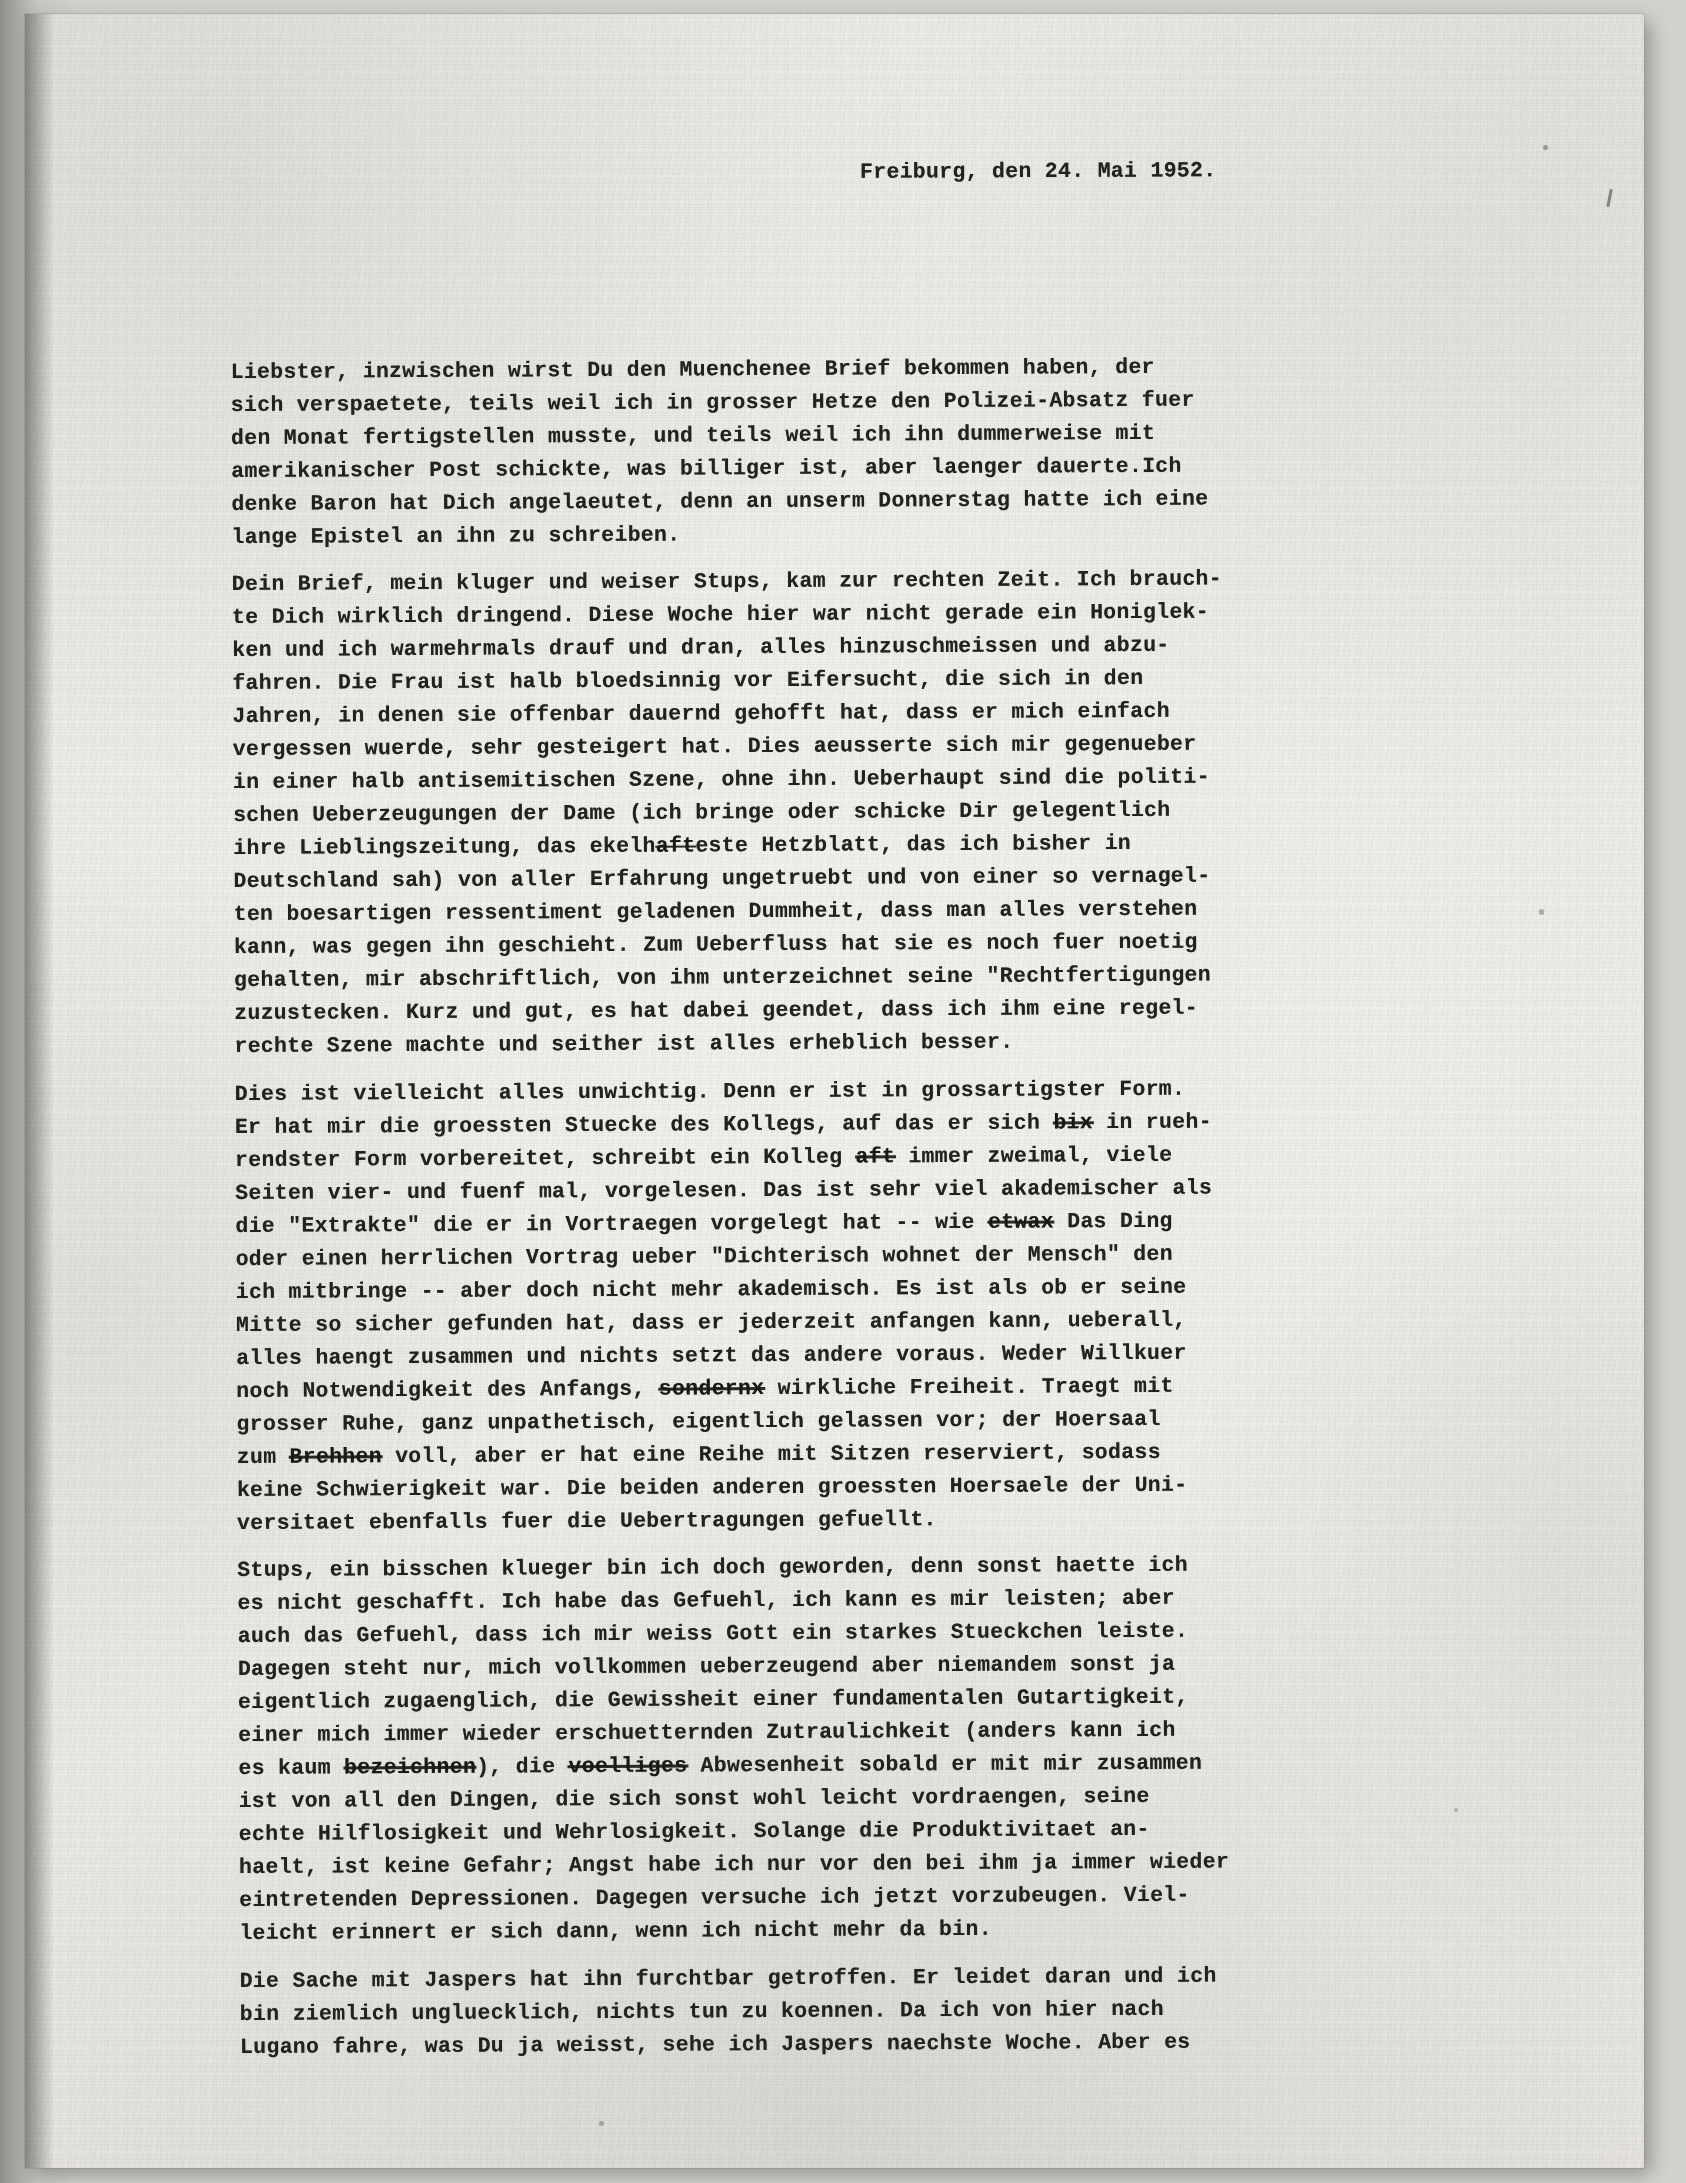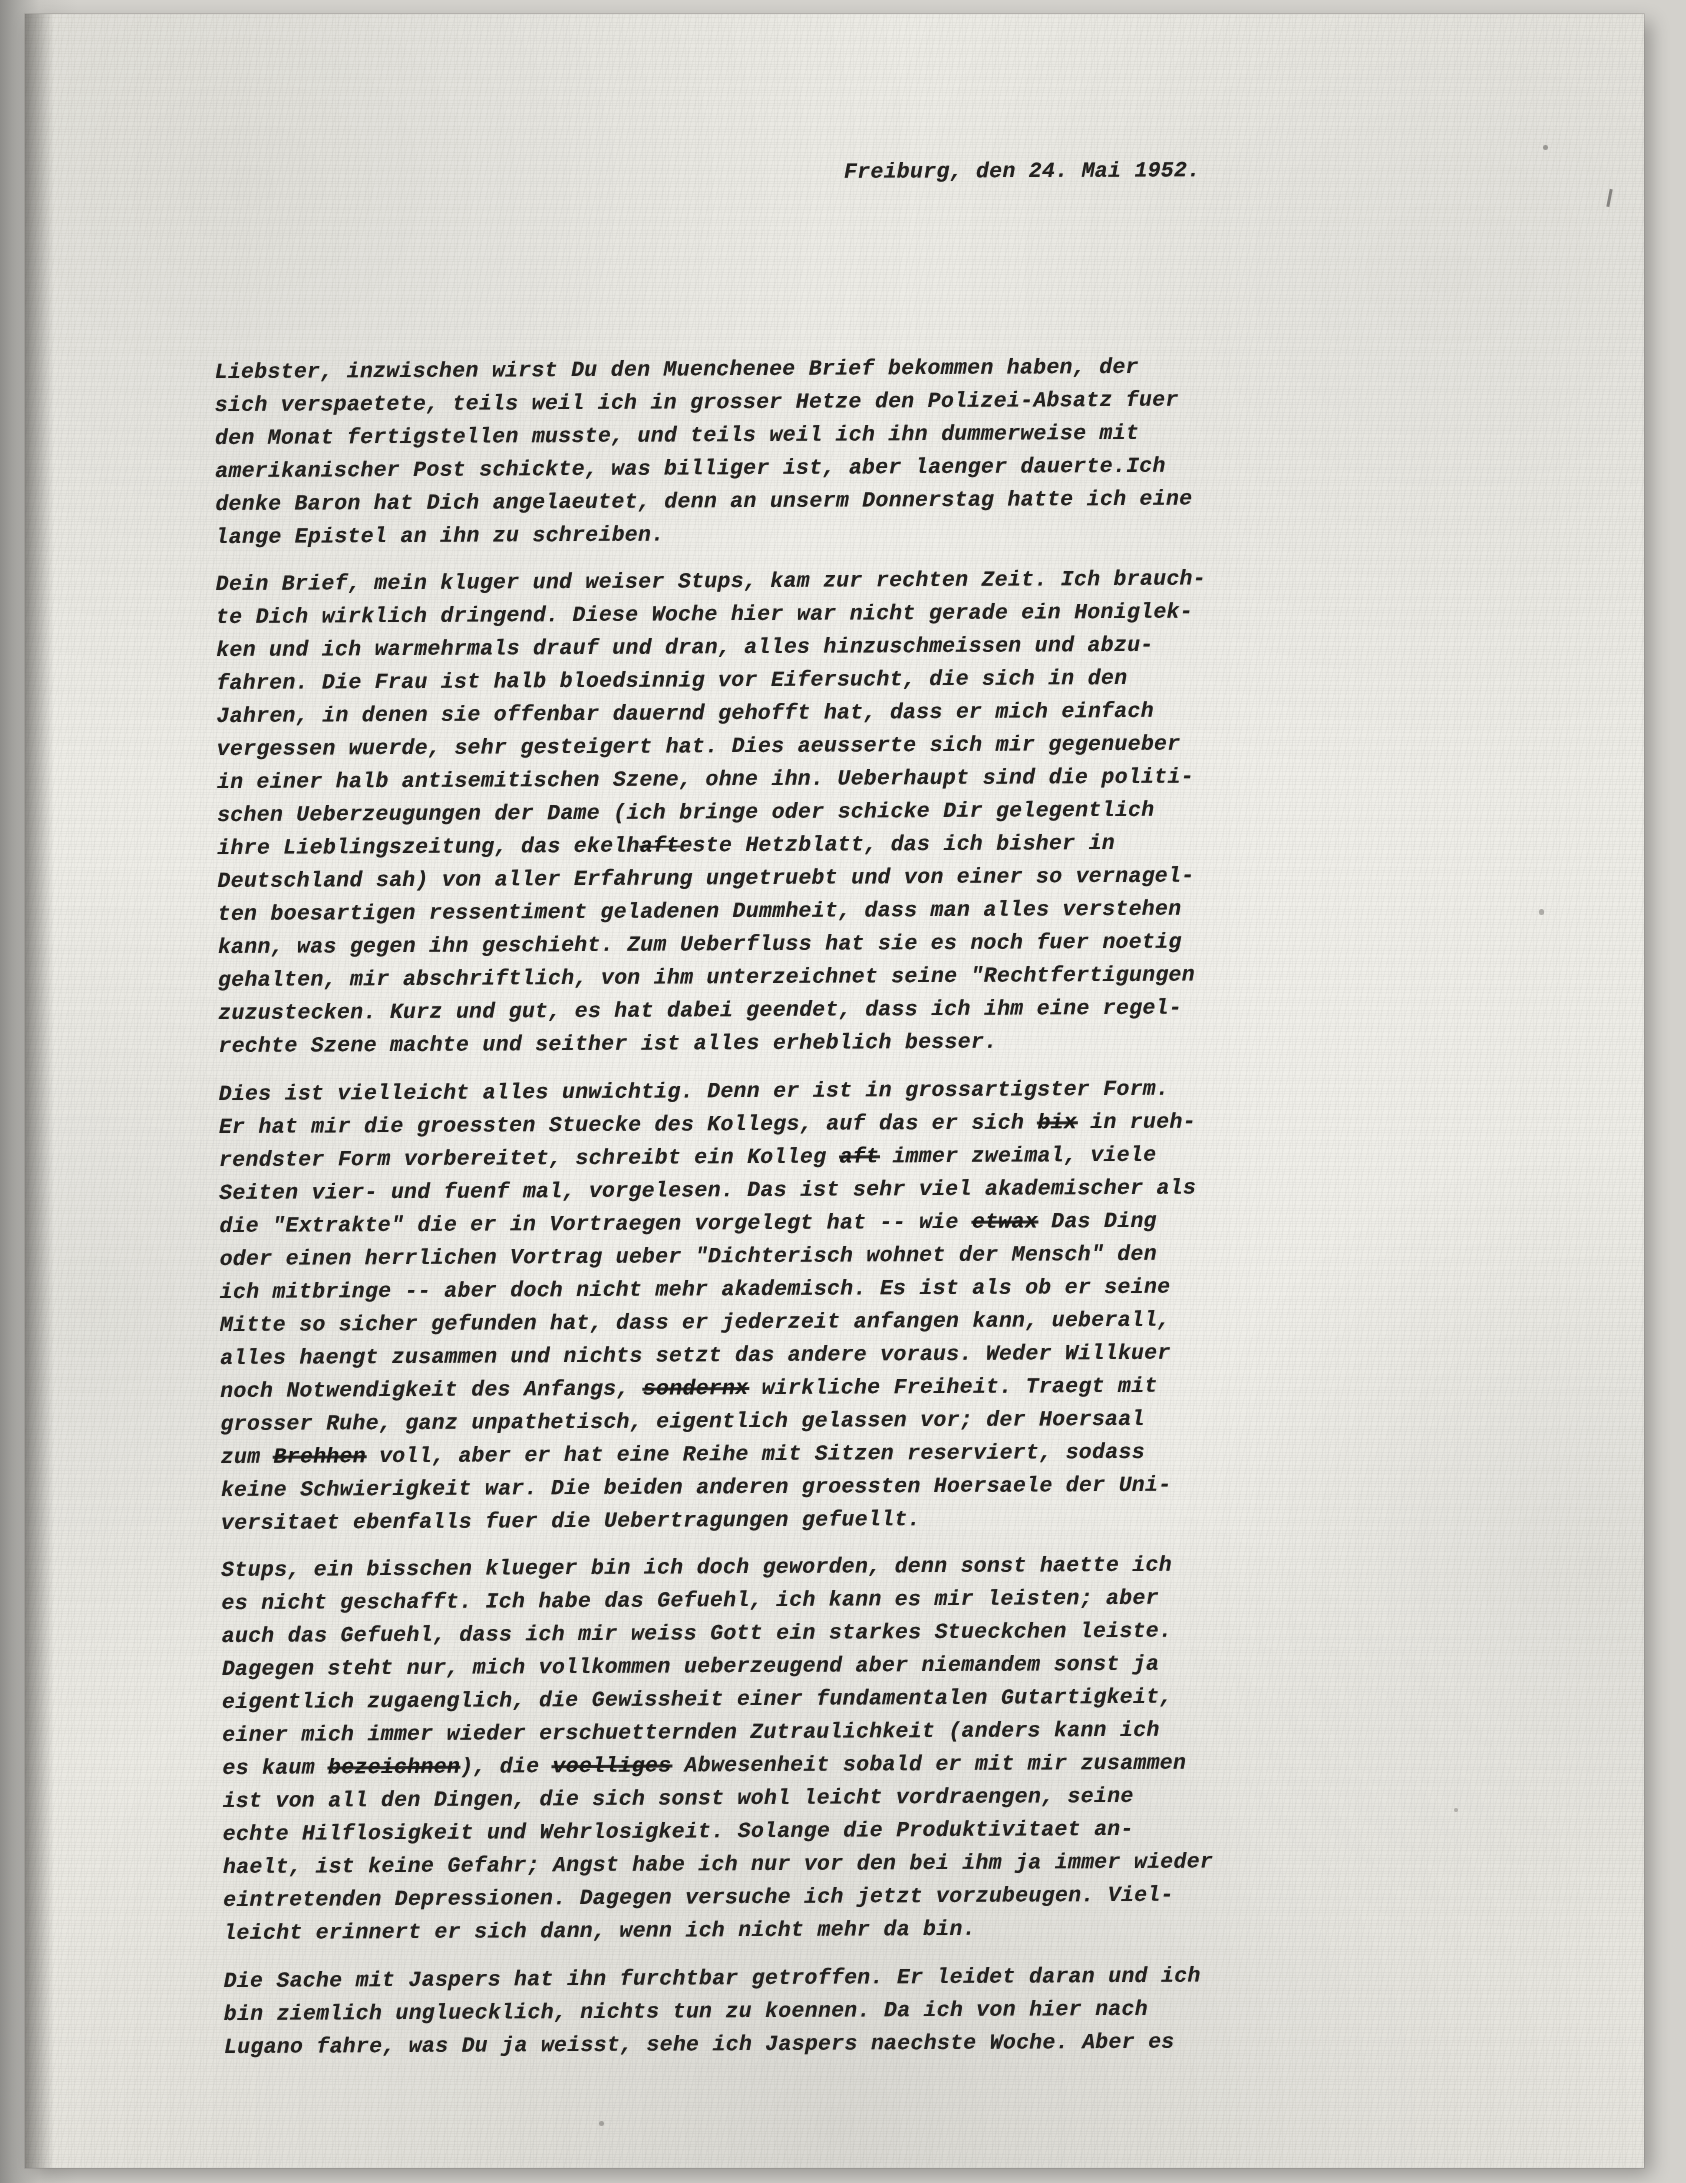--- a/index.html
+++ b/index.html
@@ -76,30 +76,29 @@
     left: 0; top: 0; bottom: 0;
     width: 29px;
     background: linear-gradient(90deg, rgba(60,58,55,.55), rgba(60,58,55,0));
     pointer-events: none;
     z-index: 6;
   }
 
   
   .typed {
     position: absolute;
-    left: 0; top: 0;
+    left: 16px; top: 0;
     width: 100%;
     height: 100%;
     z-index: 4;
     color: #23211f;
     font-family: "Liberation Mono", "DejaVu Sans Mono", monospace;
     font-weight: 700;
     letter-spacing: 0.3px;
     white-space: pre;
-    font-style: italic;
   }
 
   .dateline {
     position: absolute;
     left: 819px;
     top: 145px;
     font-size: 21.5px;
     transform: rotate(-0.25deg);
     text-shadow: 0 0 0.7px rgba(35,33,31,.55);
   }

